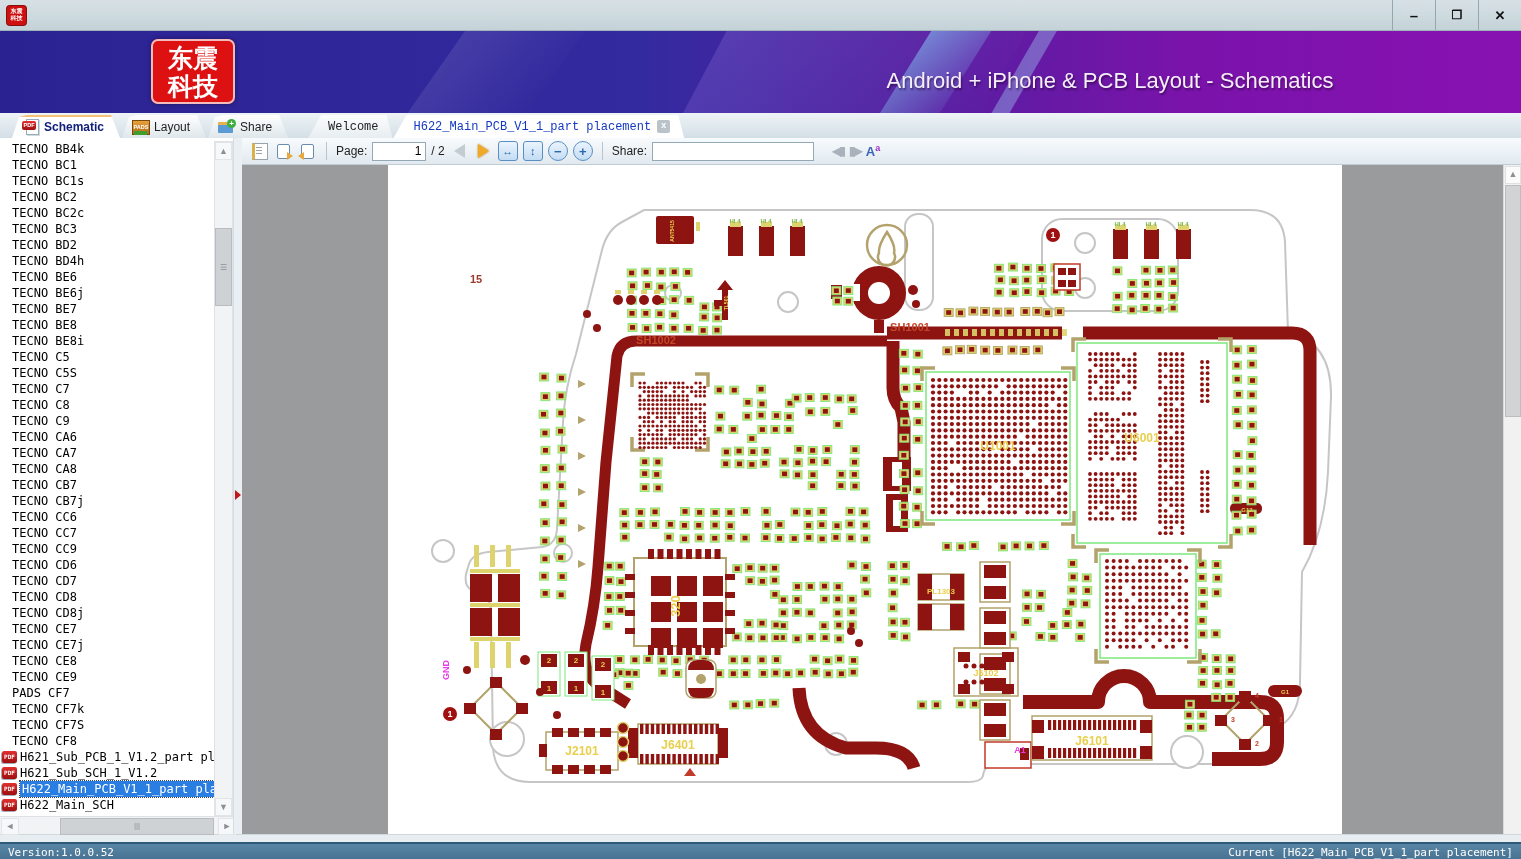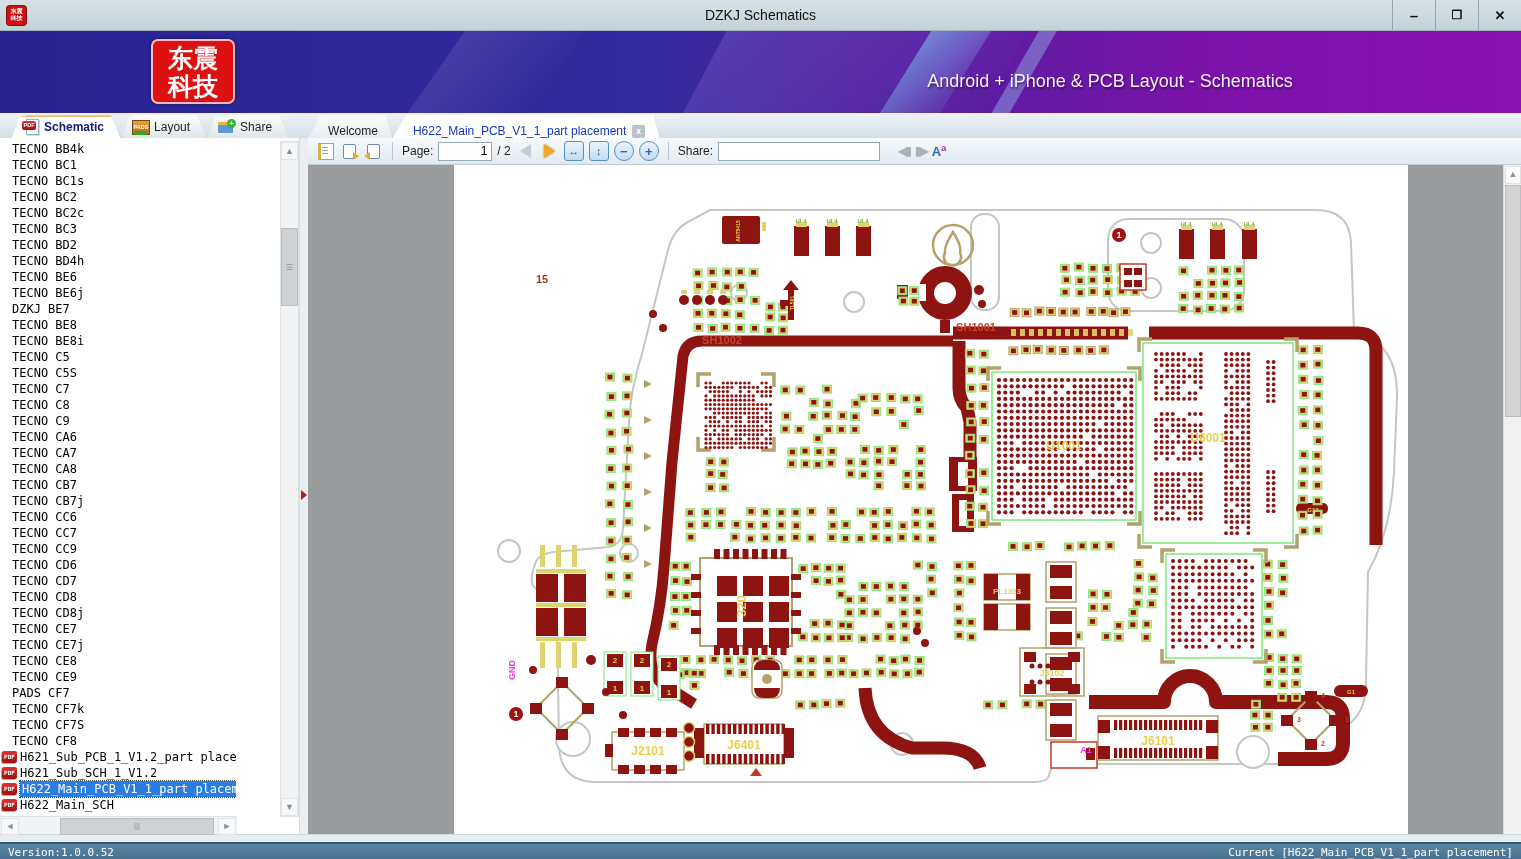--- a/index.html
+++ b/index.html
@@ -24,53 +24,53 @@
   .streak{position:absolute;pointer-events:none;}
   .s1{left:900px;top:-20px;width:60px;height:140px;background:linear-gradient(120deg,rgba(140,220,255,.55),rgba(140,220,255,0));transform:skewX(-32deg);}
   .s2{left:1010px;top:-20px;width:18px;height:140px;background:rgba(170,230,255,.35);transform:skewX(-30deg);}
   .s3{left:430px;top:-10px;width:120px;height:120px;background:linear-gradient(100deg,rgba(255,255,255,.10),rgba(255,255,255,0));transform:skewX(-35deg);}
   .s4{left:700px;top:0;width:300px;height:100px;background:linear-gradient(115deg,rgba(200,160,255,.18),rgba(200,160,255,0));transform:skewX(-28deg);}
   .logo{position:absolute;left:151px;top:8px;width:84px;height:65px;background:#dd1111;border-radius:7px;
         box-shadow:inset 0 0 0 2px #f3bdbd,0 0 4px rgba(0,0,0,.4);display:flex;flex-direction:column;
         align-items:center;justify-content:center;color:#fff;font-weight:bold;font-size:25px;line-height:28px;}
   .product{position:absolute;left:233px;top:17px;font-size:40px;font-weight:bold;color:#fff;letter-spacing:1px;
            text-shadow:2px 2px 3px rgba(0,0,0,.45);}
-  .slogan{position:absolute;left:800px;top:50px;width:620px;text-align:center;font-size:18px;color:#f5f0f8;
+  .slogan{position:absolute;left:800px;top:50px;width:620px;text-align:center;font-size:22px;color:#f5f0f8;
           text-shadow:1px 2px 2px rgba(40,0,60,.6);transform:translateY(-50%);}
 
   
   .tabrow{height:25px;background:linear-gradient(#eef3f6,#d3dfe6);display:flex;align-items:flex-end;
           padding-left:12px;position:relative;}
   .ttab{height:23px;display:flex;align-items:center;gap:5px;padding:0 16px 0 10px;margin-right:2px;
         clip-path:polygon(0 100%,7px 2px,15px 0,calc(100% - 9px) 0,100% 100%);
         background:linear-gradient(#fefefe,#dfe7ec);font-size:12px;color:#222;}
   .ttab.active{background:linear-gradient(#f3c178 0 2px,#ffffff 2px);color:#13207a;font-weight:bold;}
-  .dtab{height:23px;display:flex;align-items:flex-end;gap:6px;padding:0 14px 0 20px;
+  .dtab{height:23px;display:flex;align-items:center;gap:6px;padding:0 14px 0 20px;
         clip-path:polygon(13px 0,calc(100% - 6px) 0,100% 100%,0 100%);
-        background:linear-gradient(#fbfdfe,#e7edf1);font-size:12px;color:#222;margin-right:1px;}
+        background:linear-gradient(#fbfdfe,#e7edf1);font-size:12px;color:#222;margin-right:1px;font-family:Liberation Mono, monospace;}
   .dtab.active{background:#fff;color:#1439c0;}
   .dtab .close{width:13px;height:13px;background:#b9c3c9;border-radius:2px;color:#fff;font-size:9px;
                line-height:13px;text-align:center;font-weight:bold;}
   .dgap{width:18px;}
   
   .icn{width:17px;height:16px;position:relative;display:inline-block;}
   .pdf-page{position:absolute;left:4px;top:0;width:11px;height:14px;background:#fff;border:1px solid #9ab;box-shadow:1px 1px 0 #cdd;}
   .pdf-badge{position:absolute;left:0;top:2px;width:14px;height:9px;background:linear-gradient(#e03030,#9c1010);
              border-radius:2px;color:#fff;font-size:5.5px;font-weight:bold;text-align:center;line-height:9px;}
   .pads-badge{position:absolute;left:0;top:1px;width:16px;height:13px;background:linear-gradient(#e8a23c,#b06a14);
               border:1px solid #7a4a0a;color:#fff;font-size:5.5px;font-weight:bold;text-align:center;line-height:12px;}
   .pads-green{position:absolute;left:2px;bottom:0;width:13px;height:4px;background:#3f9e2f;}
   .folder-back{position:absolute;left:0;top:3px;width:15px;height:11px;background:#e8b34a;border-radius:1px;}
   .folder-front{position:absolute;left:0;top:6px;width:15px;height:8px;background:#5b9bd5;border-radius:1px;}
   .folder-plus{position:absolute;right:-1px;top:0;width:9px;height:9px;background:#3fae3f;border-radius:50%;
                color:#fff;font-size:8px;line-height:9px;text-align:center;font-weight:bold;}
 
   
   .main{display:flex;height:696px;background:#fff;}
-  .sidebar{width:308px;position:relative;background:#fff;flex:none;}
+  .sidebar{width:242px;position:relative;background:#fff;flex:none;}
   .sb-list{position:absolute;left:0;top:3px;width:236px;bottom:17px;overflow:hidden;}
   .sb-item{height:16px;line-height:16px;font-family:"DejaVu Sans Mono",monospace;font-size:12px;
            color:#000;padding-left:12px;white-space:nowrap;}
   .sb-item.pdf{display:flex;align-items:center;padding-left:2px;}
   .pdfmini{flex:none;width:15px;height:12px;background:linear-gradient(#e03030,#9c1010);border-radius:2px;margin-right:3px;
            color:#fff;font-size:6px;font-weight:bold;text-align:center;line-height:12px;box-shadow:-1px 1px 0 #aab;}
   .sb-item.sel .txt{background:#2a7de1;color:#fff;outline:1px dotted #444;padding:0 2px;}
   .vscroll{position:absolute;right:9px;top:3px;width:17px;bottom:17px;background:#f2f3f4;border:1px solid #dfe2e4;}
   .vbtn{position:absolute;left:0;width:15px;height:16px;background:#f7f8f9;color:#8a9096;font-size:9px;
         text-align:center;line-height:16px;border:1px solid #e2e5e7;}
@@ -126,21 +126,20 @@
   .statusbar{height:19px;background:linear-gradient(#5a86a5,#45708f);border-top:2px solid #2e5a7a;color:#fff;
              font-family:"DejaVu Sans Mono",monospace;font-size:11px;display:flex;justify-content:space-between;
              align-items:center;padding:0 8px;box-sizing:border-box;}
 </style>
 </head>
 <body>
 
 <div class="titlebar">
   <div class="app-icon">东震
 科技</div>
-  <div class="win-title">DZKJ Schematics</div>
   <div class="win-controls">
     <div class="win-btn">–</div>
     <div class="win-btn" style="font-size:12px;">❐</div>
     <div class="win-btn" style="font-size:13px;">✕</div>
   </div>
 </div>
 
 <div class="banner">
   <div class="streak s3"></div>
   <div class="streak s4"></div>
@@ -193,21 +192,21 @@
         <div class="sb-item">TECNO BB4k</div>
         <div class="sb-item">TECNO BC1</div>
         <div class="sb-item">TECNO BC1s</div>
         <div class="sb-item">TECNO BC2</div>
         <div class="sb-item">TECNO BC2c</div>
         <div class="sb-item">TECNO BC3</div>
         <div class="sb-item">TECNO BD2</div>
         <div class="sb-item">TECNO BD4h</div>
         <div class="sb-item">TECNO BE6</div>
         <div class="sb-item">TECNO BE6j</div>
-        <div class="sb-item">DZKJ BE7</div>
+        <div class="sb-item">TECNO BE7</div>
         <div class="sb-item">TECNO BE8</div>
         <div class="sb-item">TECNO BE8i</div>
         <div class="sb-item">TECNO C5</div>
         <div class="sb-item">TECNO C5S</div>
         <div class="sb-item">TECNO C7</div>
         <div class="sb-item">TECNO C8</div>
         <div class="sb-item">TECNO C9</div>
         <div class="sb-item">TECNO CA6</div>
         <div class="sb-item">TECNO CA7</div>
         <div class="sb-item">TECNO CA8</div>

